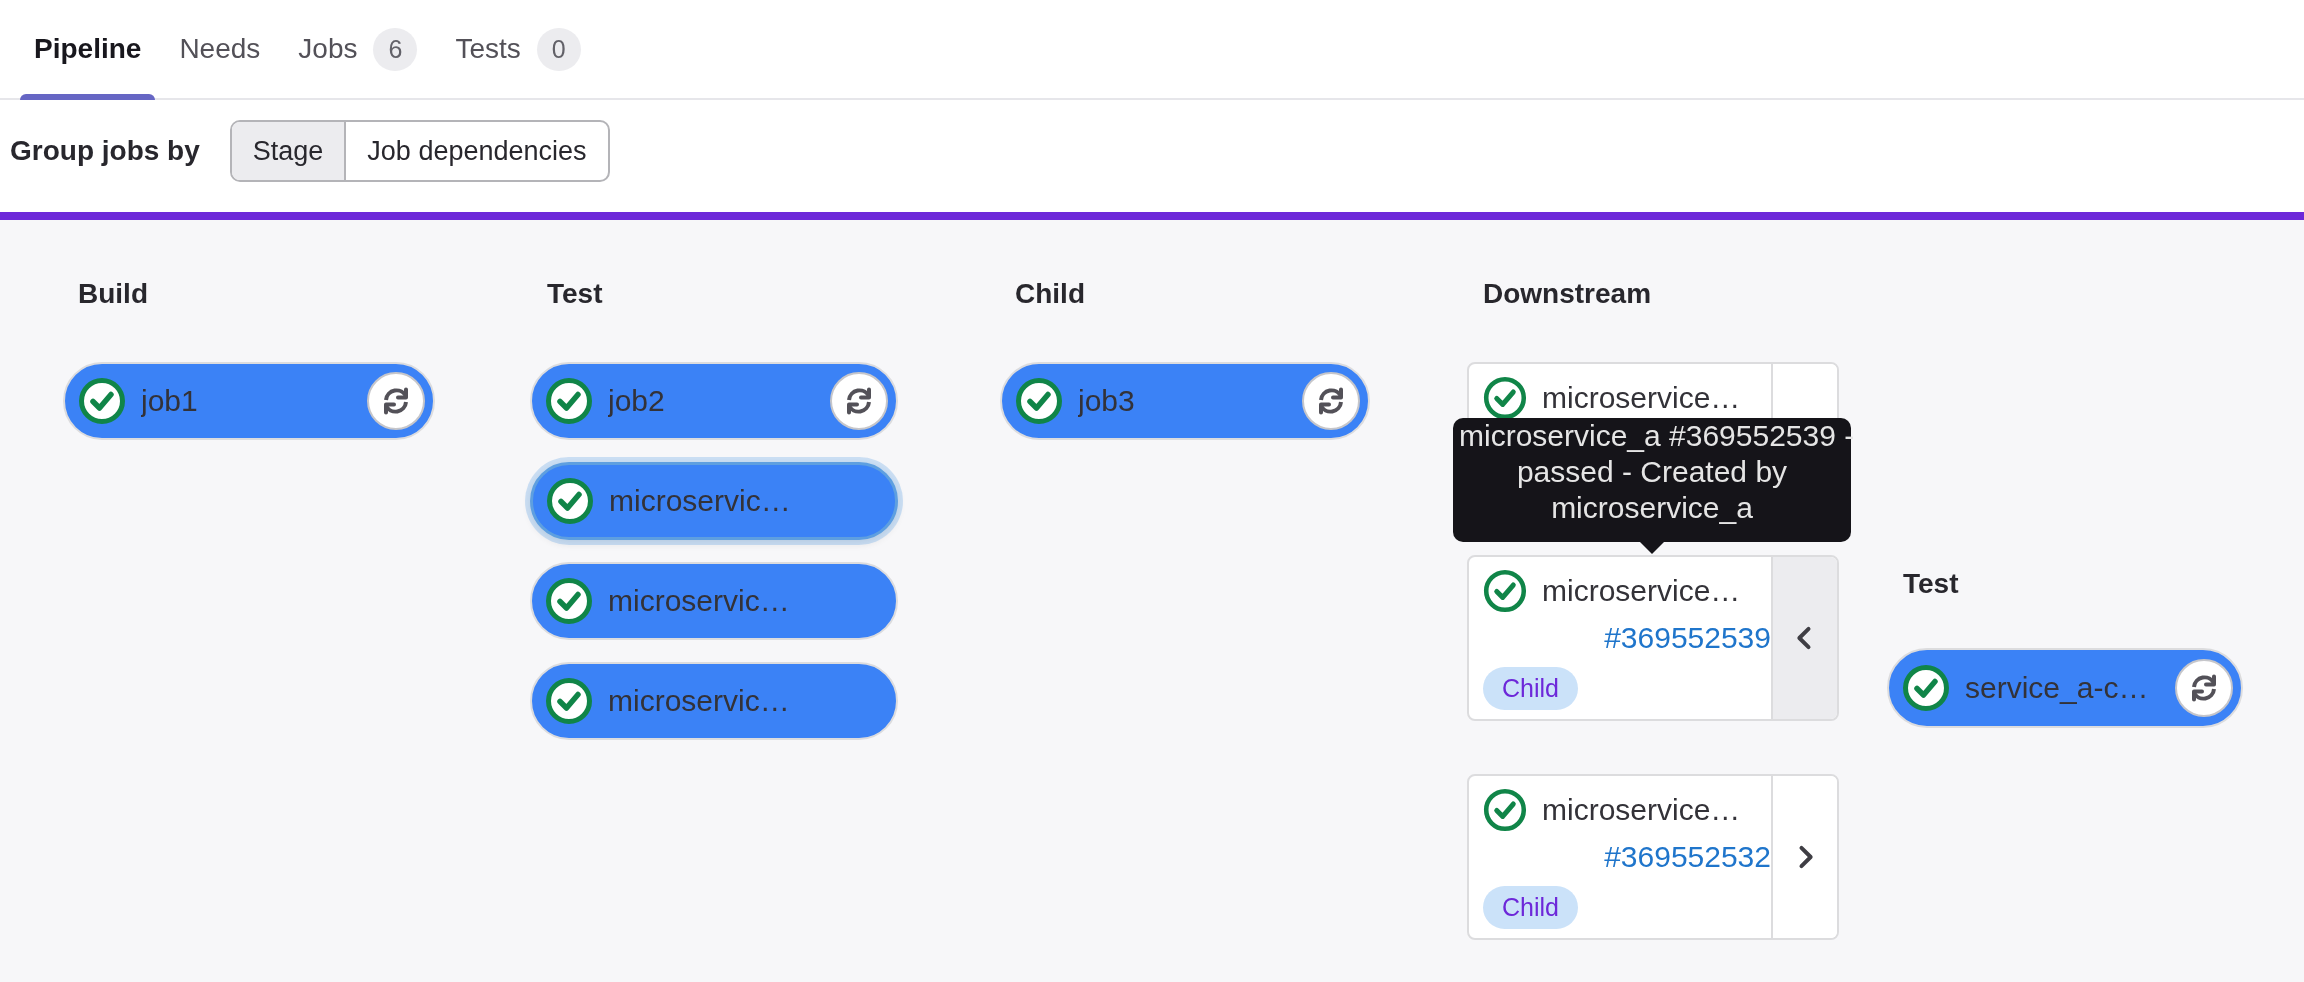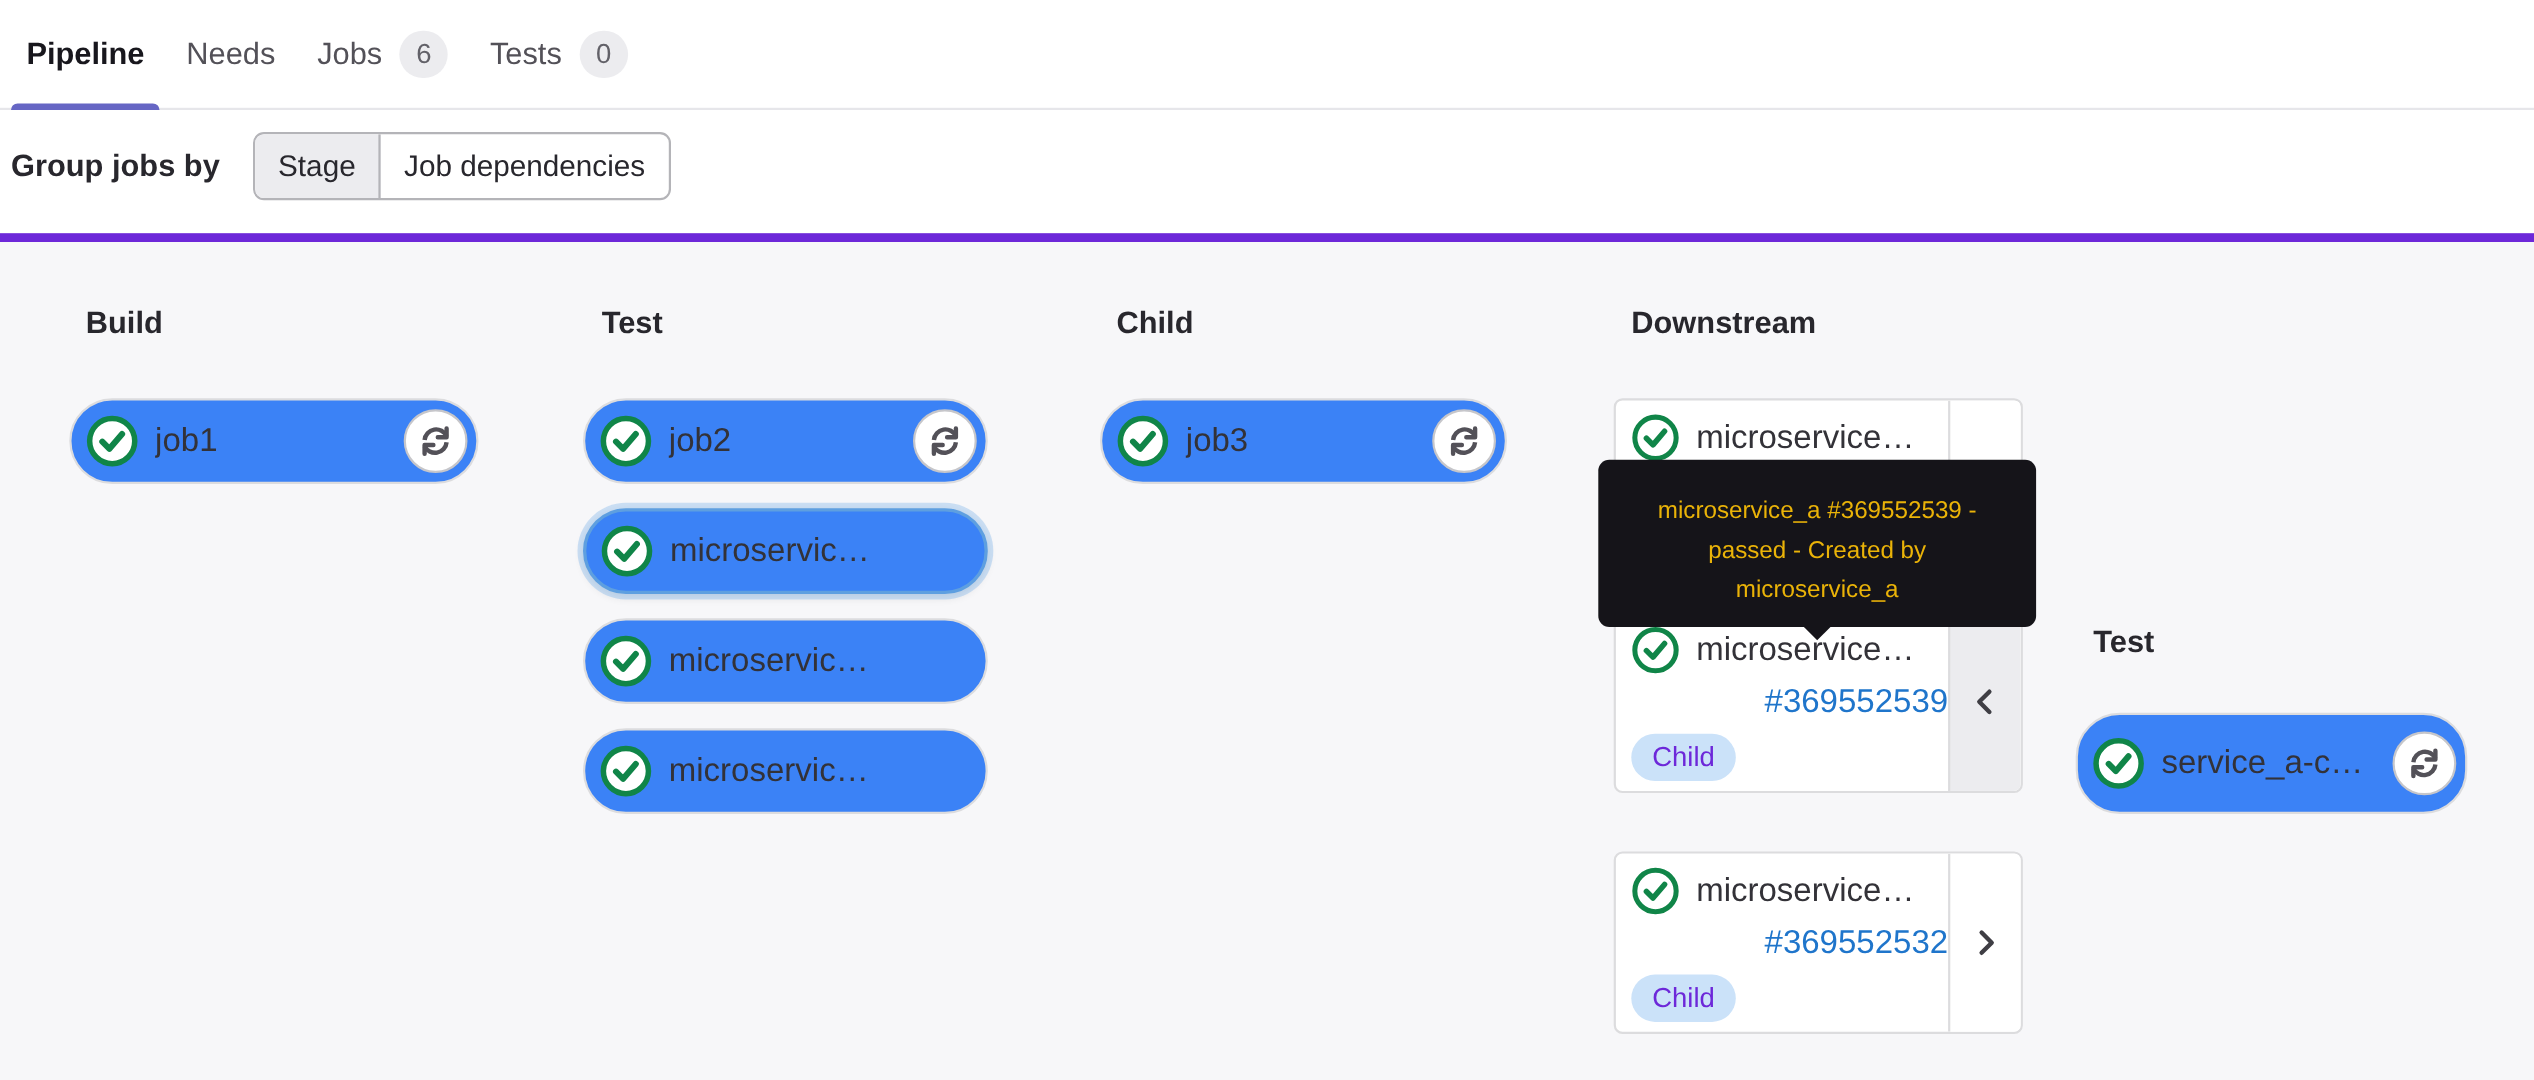--- a/index.html
+++ b/index.html
@@ -11,21 +11,21 @@
     background: #ffffff;
     font-family: "Liberation Sans", "DejaVu Sans", sans-serif;
     color: #28272d;
   }
 
   
   .tabs-bar {
     position: absolute; top: 0; left: 0; right: 0; height: 100px;
     border-bottom: 2px solid #e6e6ea;
     display: flex; align-items: stretch;
-    padding-left: 10px;
+    padding-left: 20px;
   }
   .tab {
     position: relative;
     display: flex; align-items: center; gap: 16px;
     padding: 0 14px; margin-right: 10px;
     font-size: 28px; color: #535158; cursor: pointer;
   }
   .tab.active { color: #18171d; font-weight: 700; }
   .tab.active .tab-underline {
     position: absolute; left: 0; right: 0; bottom: -2px; height: 6px;
@@ -114,24 +114,24 @@
   .child-badge {
     display: inline-block; margin-top: 12px;
     background: #cbe2f9; color: #6d28d9;
     font-size: 25px; line-height: 1;
     padding: 9px 19px; border-radius: 999px;
   }
 
   
   .tooltip {
     position: absolute; left: 1453px; top: 198px; width: 398px;
-    background: #151419; color: #eab308;
+    background: #151419; color: #e5e5e5;
     border-radius: 10px;
-    padding: 28px 6px 16px;
-    font-size: 22px; line-height: 36px; text-align: center;
+    padding: 0 6px 16px;
+    font-size: 30px; line-height: 36px; text-align: center;
     z-index: 5;
   }
   .tooltip-arrow {
     position: absolute; left: 50%; bottom: -12px; margin-left: -13px;
     width: 0; height: 0;
     border-left: 13px solid transparent;
     border-right: 13px solid transparent;
     border-top: 13px solid #151419;
   }
   .tt-line { white-space: nowrap; }
@@ -296,21 +296,21 @@
       <a class="card-link">#369552532</a>
       <span class="child-badge">Child</span>
     </div>
     <div class="card-side">
       <svg width="34" height="34" viewBox="0 0 24 24">
         <path d="M9.5 5.5 L16 12 L9.5 18.5" fill="none" stroke="#3f3e44" stroke-width="2.8" stroke-linecap="round" stroke-linejoin="round"></path>
       </svg>
     </div>
   </div>
 
-  <div class="pill" style="left:1887px; top:428px; width:356px; height:92px;">
+  <div class="pill" style="left:1887px; top:428px; width:356px; height:80px;">
     <svg width="48" height="48" viewBox="0 0 48 48">
         <use href="#check-circle"></use>
       </svg>
     <span class="job-name">service_a-c…</span>
     <div class="retry-btn">
       <svg width="32" height="32" viewBox="0 0 32 32">
           <use href="#retry-glyph"></use>
         </svg>
     </div>
   </div>

